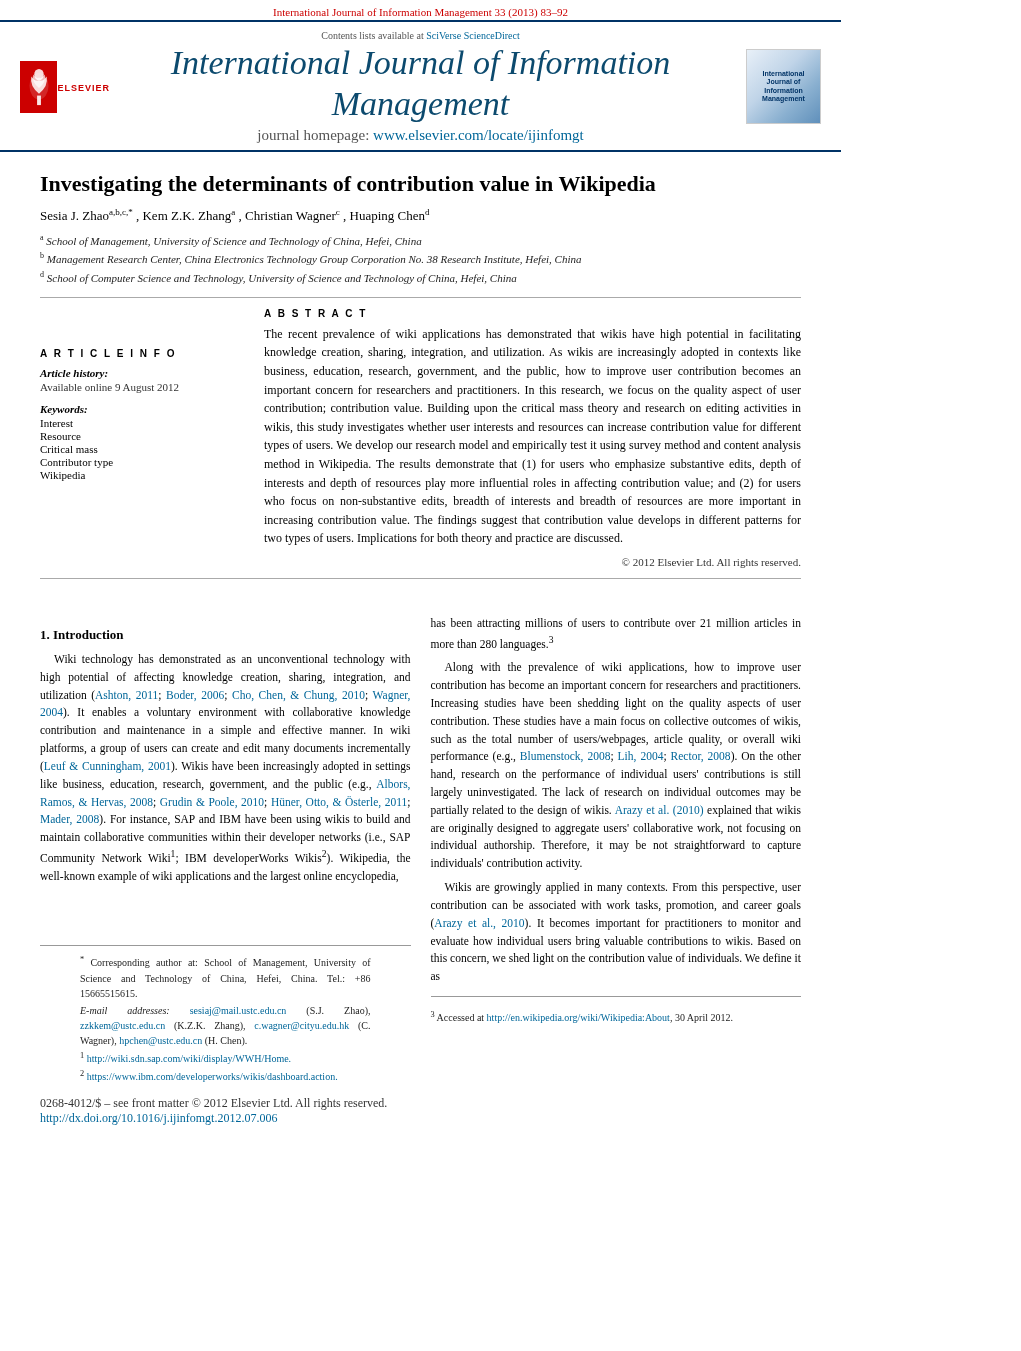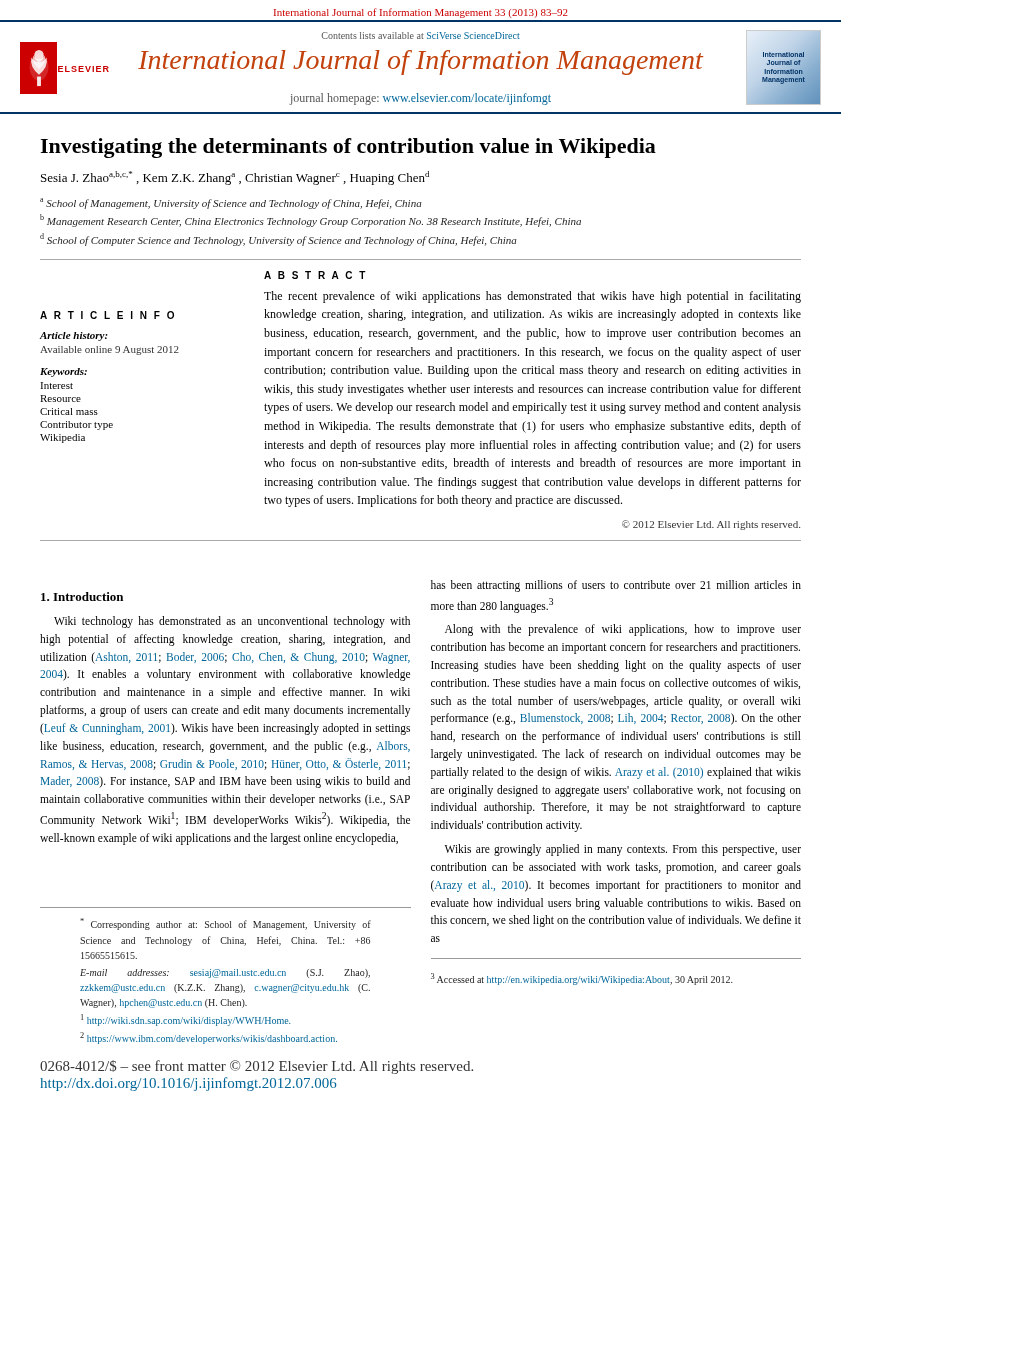--- a/index.html
+++ b/index.html
@@ -70,31 +70,31 @@
       flex: 1;
       text-align: center;
     }
     .journal-center .sciverse {
       font-size: 10px;
       color: #555;
       margin-bottom: 2px;
     }
     .journal-center .sciverse a { color: #006699; text-decoration: none; }
     .journal-center .journal-title {
-      font-size: 28px;
-      color: #c2410c;
+      font-size: 34px;
+      color: #0c4a6e;
       font-family: "Times New Roman", serif;
       font-style: italic;
       font-weight: normal;
       line-height: 1.2;
     }
     .journal-center .homepage {
-      font-size: 12px;
+      font-size: 15px;
       color: #555;
-      margin-top: 14px;
+      margin-top: 2px;
     }
     .journal-center .homepage a { color: #006699; text-decoration: none; }
     .journal-logo-right {
       width: 90px;
       min-width: 90px;
       margin-left: 10px;
       display: flex;
       align-items: flex-start;
       justify-content: flex-end;
     }
@@ -255,21 +255,21 @@
       font-size: 10px;
       color: #222;
       line-height: 1.5;
     }
     .footnote-line { margin-bottom: 2px; }
     .footnote-line a { color: #006699; }
 
     
     .page-footer {
       padding: 4px 40px;
-      font-size: 15px;
+      font-size: 12px;
       color: #333;
       margin-top: 6px;
     }
     .page-footer a { color: #006699; }
 
     
     .right-footnote {
       font-size: 10px;
       color: #222;
       border-top: 1px solid #999;

